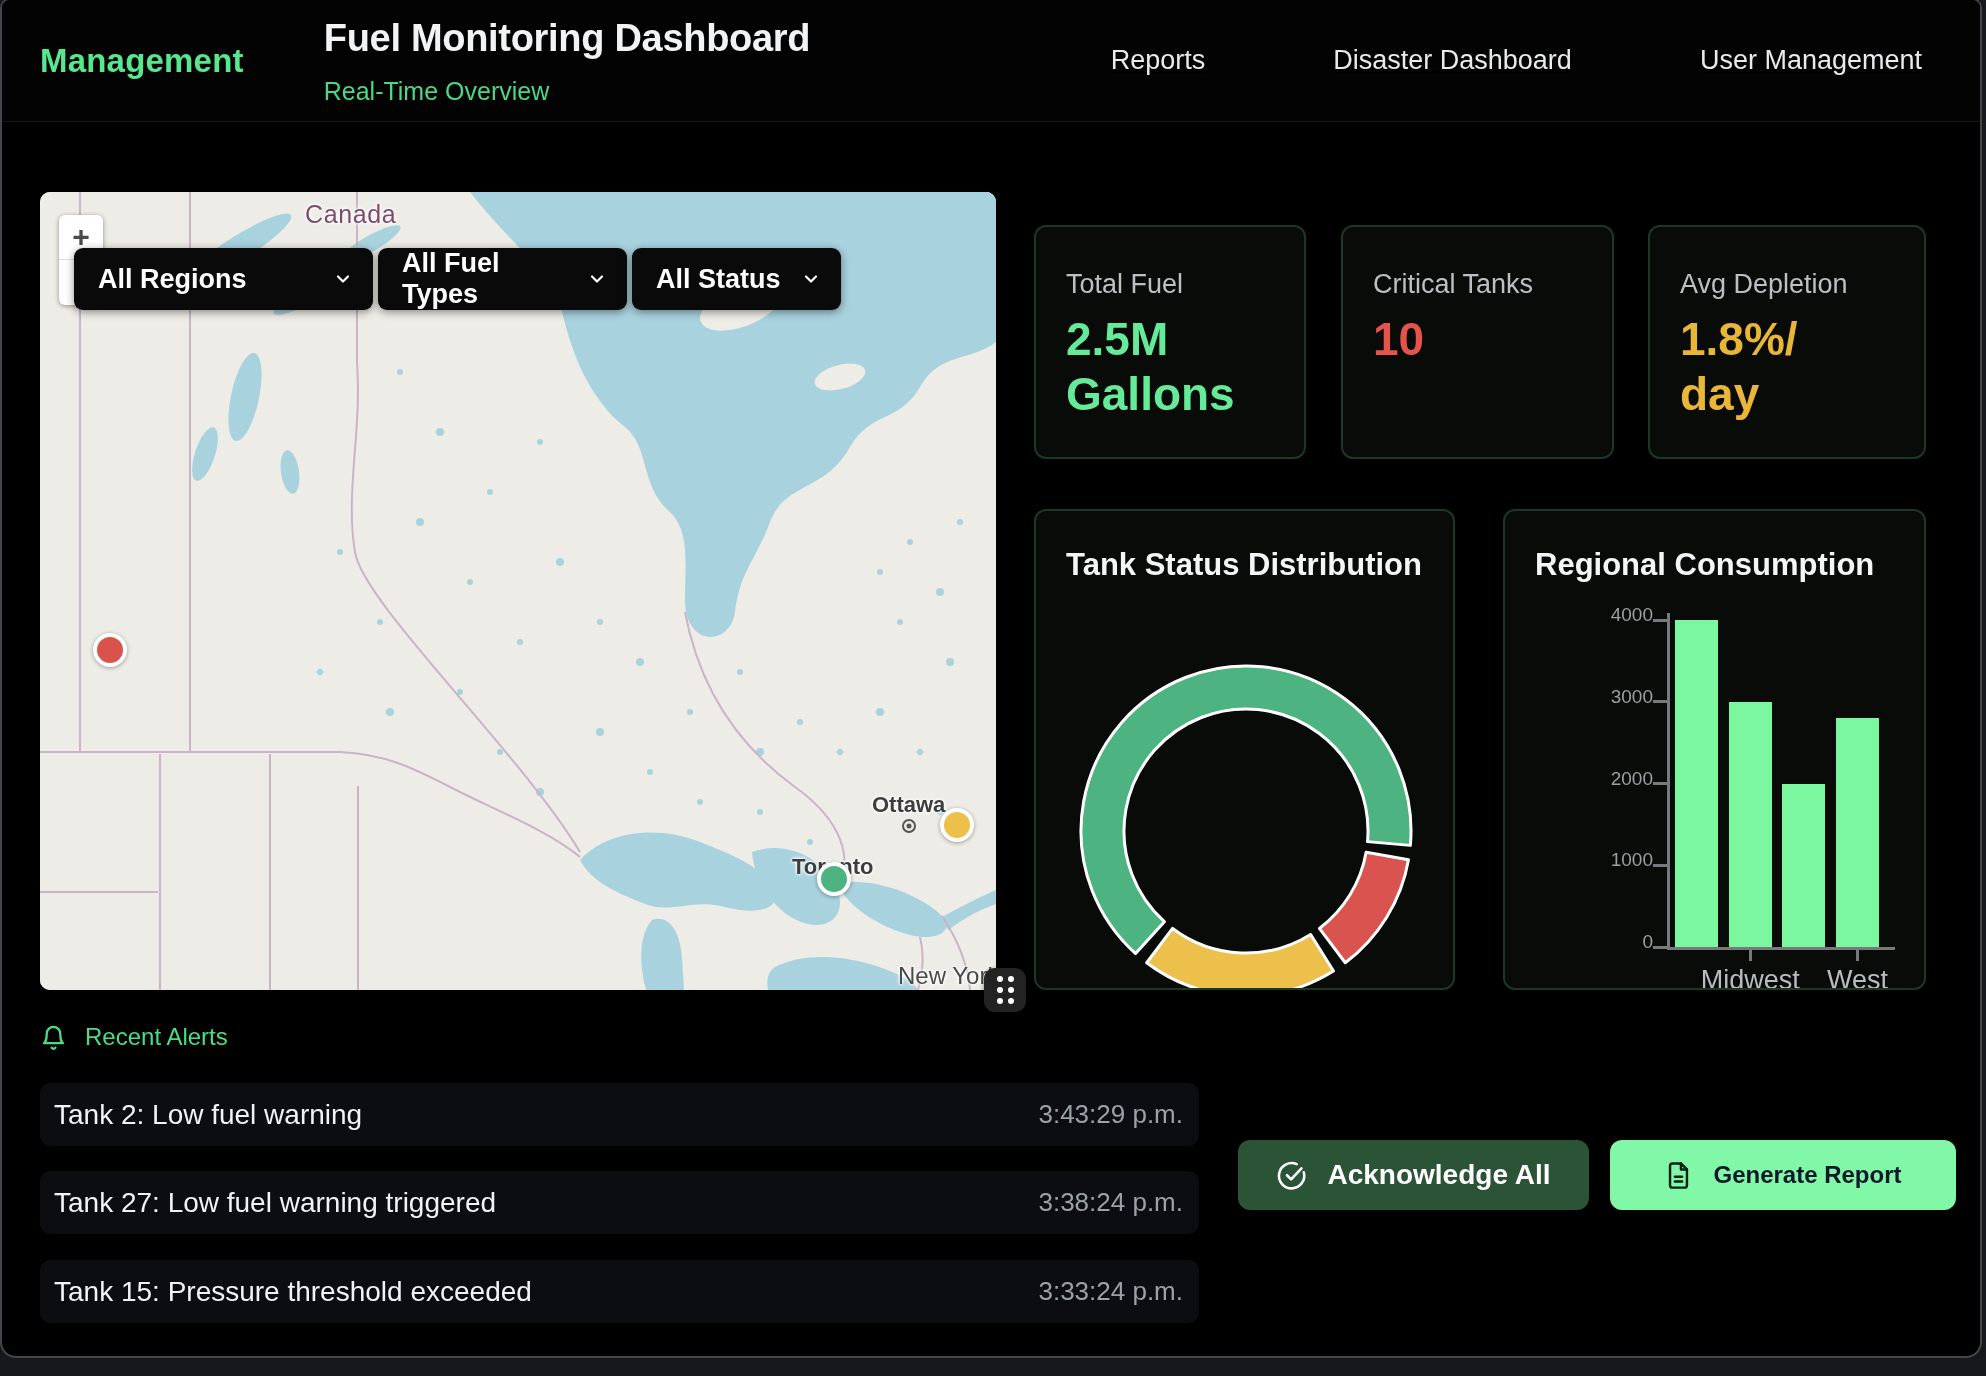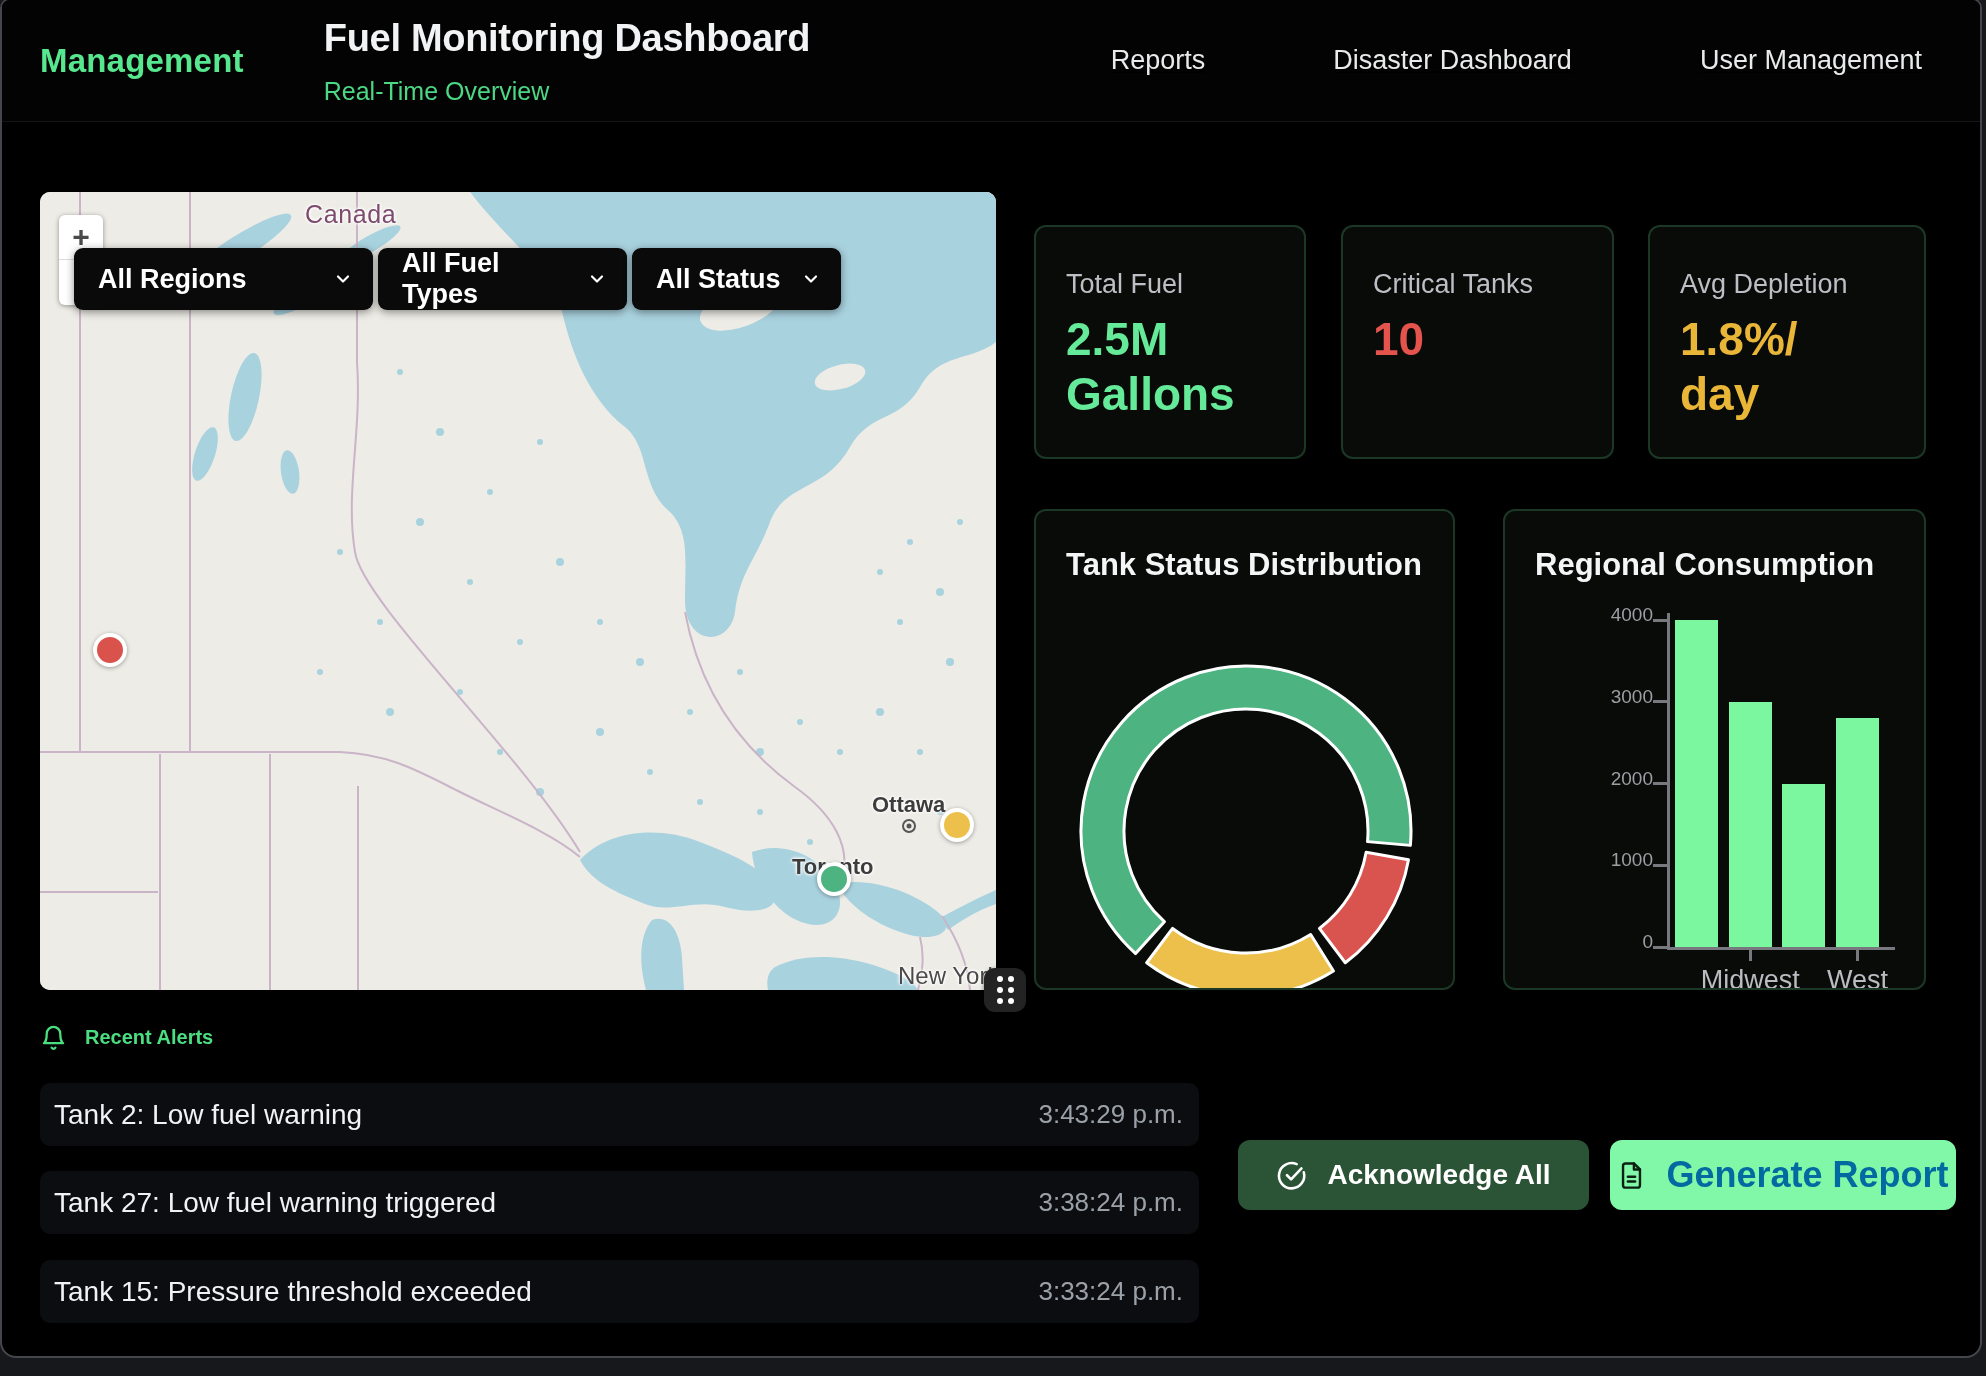--- a/index.html
+++ b/index.html
@@ -80,38 +80,38 @@
   .chart-title{position:absolute;left:30px;top:36px;font-size:31px;font-weight:700;color:#f4f5f6;}
   #donut-svg{position:absolute;left:0;top:0;}
   #bar-plot{position:absolute;left:0;top:0;width:423px;height:481px;}
   .y-tick-label{position:absolute;width:148px;text-align:right;font-size:19px;color:#9b9ea3;}
   .tick-mark{position:absolute;background:#77797e;}
   .axis-line{position:absolute;background:#77797e;}
   .bar{position:absolute;}
   .x-tick-label{position:absolute;width:160px;text-align:center;font-size:27px;color:#b9bcc0;}
   
   .alerts-heading{position:absolute;left:38px;top:1022px;display:flex;align-items:center;gap:18px;}
-  .alerts-heading .txt{font-size:20px;font-weight:700;color:#4ade80;}
+  .alerts-heading .txt{font-size:24px;font-weight:400;color:#4ade80;}
   .alert-row{
     position:absolute;left:38px;width:1159px;height:63px;background:#0c0d10;border-radius:10px;
     display:flex;align-items:center;justify-content:space-between;
     padding:0 16px 0 14px;box-sizing:border-box;cursor:pointer;
   }
   .alert-msg{font-size:28px;color:#f1f2f4;}
   .alert-time{font-size:26px;color:#9aa1a8;}
   .row-1{top:1083px;}.row-2{top:1171px;}.row-3{top:1260px;}
   
   .btn{
     position:absolute;top:1140px;height:70px;border-radius:12px;display:flex;
     align-items:center;justify-content:center;gap:20px;cursor:pointer;box-sizing:border-box;
   }
   .btn-ack{left:1236px;width:351px;background:#2b5336;}
   .btn-ack .lbl{font-size:28px;font-weight:700;color:#fff;}
   .btn-gen{left:1608px;width:346px;background:#80f8a8;}
-  .btn-gen .lbl{font-size:36px;font-weight:700;color:#0369a1;}
+  .btn-gen .lbl{font-size:24px;font-weight:700;color:#0f172a;}
 </style>
 </head>
 <body>
 
 <div class="window">
 
   <div class="header">
     <div class="brand">Management</div>
     <div class="title-block">
       <div class="page-title">Fuel Monitoring Dashboard</div>

